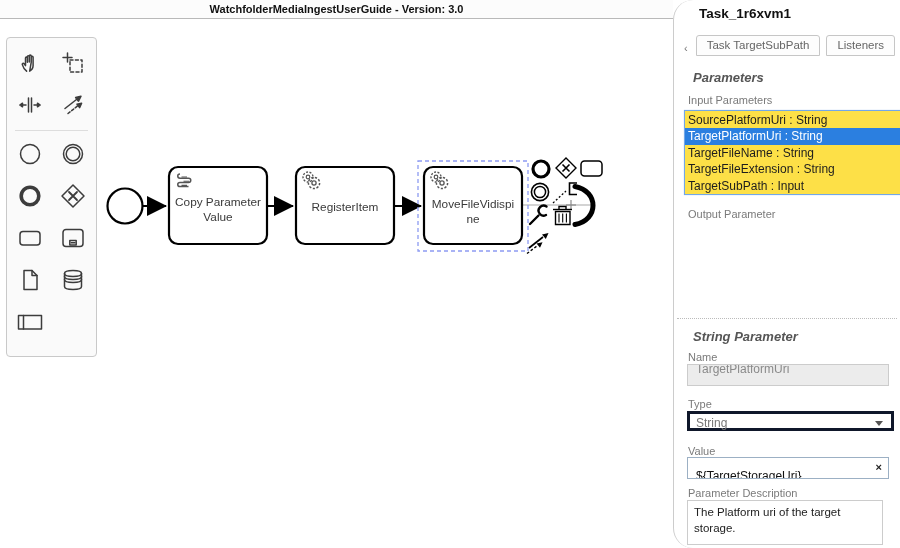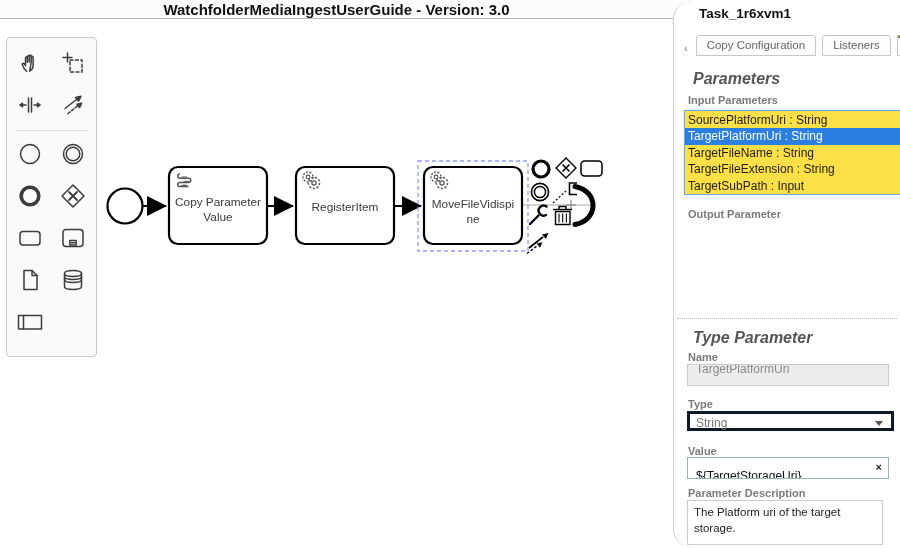--- a/index.html
+++ b/index.html
@@ -4,21 +4,21 @@
 <style>
   * { margin:0; padding:0; box-sizing:border-box; }
   html,body { width:900px; height:548px; overflow:hidden; background:#fff;
               font-family:"Liberation Sans", sans-serif; }
   .app { position:relative; width:900px; height:548px; background:#fff; }
 
   
   .titlebar { position:absolute; left:0; top:0; width:673px; height:19px;
               background:#fcfcfc; border-bottom:1px solid #b9b9b9;
               display:flex; align-items:center; justify-content:center; }
-  .titlebar span { font-size:15px; font-weight:bold; color:#111; }
+  .titlebar span { font-size:11px; font-weight:bold; color:#111; }
 
   
   .palette { position:absolute; left:6px; top:37px; width:91px; height:320px;
              background:#fafafa; border:1px solid #c9c9c9; border-radius:4px;
              padding:6px 2px; display:flex; flex-direction:column; }
   .prow { display:flex; justify-content:space-around; height:42px; }
   .pcell { width:42px; height:42px; display:flex; align-items:center; justify-content:center;
            cursor:pointer; }
   .psep { border-top:1px solid #ddd; margin:2px 6px 4px 6px; }
   .pcell svg { stroke:#3c3c3c; fill:none; stroke-width:1.5; stroke-linecap:round; stroke-linejoin:round; }
@@ -30,22 +30,22 @@
   
   .panel { position:absolute; left:673px; top:0; width:227px; height:548px;
            background:#fff; border-left:1px solid #ccc; overflow:hidden;border-radius:20px; }
   .panel-title { position:absolute; left:25px; top:6px; font-size:13.5px; font-weight:bold; color:#111; }
   .tabrow { position:absolute; left:8px; top:34px; height:22px; display:flex; align-items:flex-end; gap:6px; width:230px; }
   .tab-scroll { font-size:11px; color:#777; padding:3px 2px 2px 2px; cursor:pointer; }
   .tab { border:1px solid #c6c6c6; border-radius:3px 3px 0 0; background:#fdfdfd;
          font-size:11.5px; color:#666; padding:3px 10px 4px 10px; white-space:nowrap; cursor:pointer; }
   .tab.active { border-top:3px solid #44a63f; padding-top:1px; color:#555; }
 
-  .sec-heading { position:absolute; left:19px; font-size:16px; font-weight:bold; font-style:italic; color:#555; }
-  .f-label { position:absolute; left:14px; font-size:11px; font-weight:bold; color:#7a7a7a; }
+  .sec-heading { position:absolute; left:19px; font-size:13px; font-weight:bold; font-style:italic; color:#555; }
+  .f-label { position:absolute; left:14px; font-size:11px; font-weight:normal; color:#7a7a7a; }
 
   .listbox { position:absolute; left:10px; width:240px; background:#fde047; overflow:hidden; }
   .listbox.blue { border:1px solid #72a7e8; box-shadow:0 0 1px #a9c8ef; }
   .listbox.gray { border:1px solid #b3b3b3; }
   .list-items { position:absolute; left:0; top:1px; right:16px; }
   .list-item { height:16.4px; line-height:16.4px; font-size:12px; color:#1d1d1d; padding-left:3px;
                white-space:nowrap; cursor:default; }
   .list-item.selected { background:#2b7fe0; color:#fff; }
   .scrollcol { position:absolute; right:0; top:0; bottom:0; width:15px; background:#fbfbfb;
                display:flex; flex-direction:column; align-items:center; }
@@ -270,21 +270,21 @@
         <path d="M536.5 243.5 542.5 242.3 540 247.8 Z" fill="#000" stroke="none"></path>
       </g>
     </g>
   </svg>
 
   <div class="panel">
     <div class="panel-title">Task_1r6xvm1</div>
 
     <div class="tabrow">
       <span class="tab-scroll">‹</span>
-      <span class="tab">Copy Configuration</span>
+      <span class="tab">Task TargetSubPath</span>
       <span class="tab">Listeners</span>
       <span class="tab active">Ir</span>
 
     </div>
 
     <div class="sec-heading" style="top:70px">Parameters</div>
 
     <div class="f-label" style="top:94px">Input Parameters</div>
     <div class="listbox blue" style="top:110px; height:85px">
       <div class="list-items">
@@ -298,21 +298,21 @@
         <div class="arr-up"></div>
         <div class="arr-down"></div>
       </div>
       <div class="grip"></div>
     </div>
 
     <div class="f-label" style="top:208px">Output Parameter</div>
 
     <div class="dotted-sep"></div>
 
-    <div class="sec-heading" style="top:329px">Type Parameter</div>
+    <div class="sec-heading" style="top:329px">String Parameter</div>
 
     <div class="f-label" style="top:351px">Name</div>
     <input class="input-box" style="top: 364px;" disabled="" value="TargetPlatformUri">
 
     <div class="f-label" style="top:398px">Type</div>
     <div class="select-box" style="top:411px">
       <span>String</span>
       <span class="select-arrow"></span>
     </div>
 

